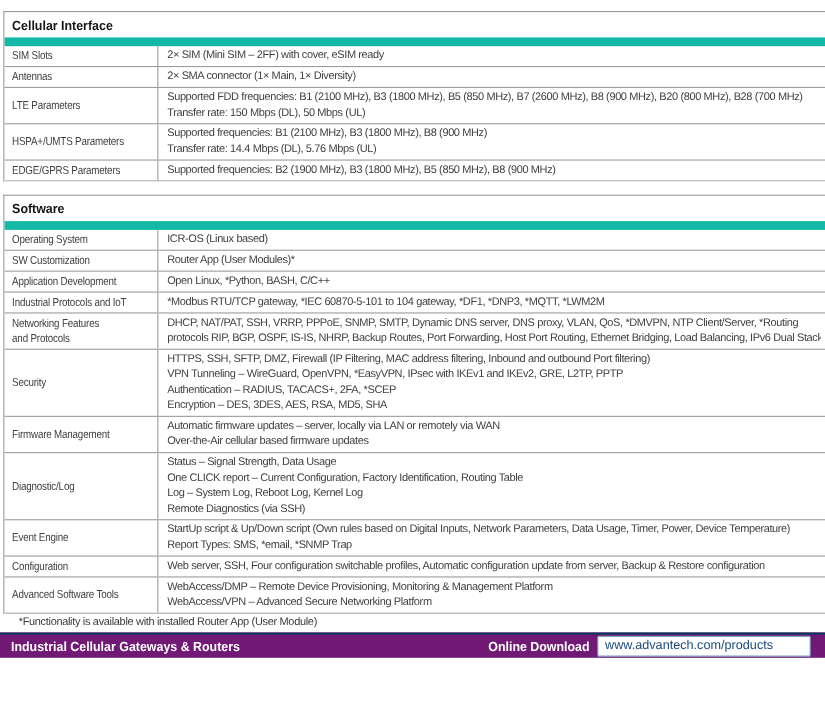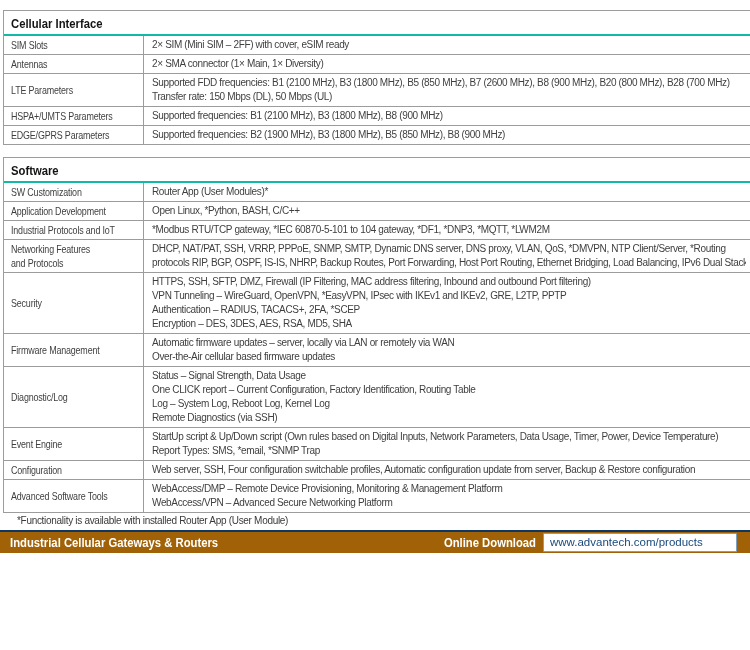--- a/index.html
+++ b/index.html
@@ -6,21 +6,21 @@
   body{
     width:750px;height:650px;background:#ffffff;overflow:hidden;position:relative;
     font-family:"Liberation Sans",sans-serif;color:#3f3f3f;
   }
   .doc{position:absolute;top:10px;left:0;width:750px;}
   .spec-table{
     margin-left:3px;border-top:1px solid #9c9c9c;border-left:1px solid #9c9c9c;
     overflow:hidden;
   }
   .thead{
-    border-bottom:2px solid #14b8a6;padding:3px 0 2px 7px;
+    border-bottom:8px solid #14b8a6;padding:3px 0 2px 7px;
   }
   .thead .ttl{
     display:inline-block;font-weight:bold;font-size:12px;line-height:15px;color:#141414;
     white-space:nowrap;transform:scaleX(0.94);transform-origin:0 50%;
   }
   .row{display:flex;align-items:stretch;border-bottom:1px solid #9c9c9c;}
   .lbl{
     flex:0 0 132px;width:132px;border-right:1px solid #9c9c9c;
     padding:2px 0 2px 7px;display:flex;flex-direction:column;justify-content:center;
     overflow:visible;
@@ -36,21 +36,21 @@
     overflow:visible;font-size:10.5px;letter-spacing:-0.2px;
     transform:scaleX(0.85);transform-origin:0 50%;
   }
   .gap{height:12px;}
   .footnote{
     margin:2px 16px 3px 1px;font-size:10px;line-height:12px;letter-spacing:-0.3px;color:#3a3a3a;
     white-space:nowrap;
     padding-left:16px;
   }
   .footer-bar{
-    margin-top:2px;height:21px;background:#a16207;border-top:2px solid #10375f;
+    margin-top:2px;height:21px;background:#701a75;border-top:2px solid #10375f;
     display:flex;align-items:center;
   }
   .footer-title{
     margin-left:10px;color:#ffffff;font-weight:bold;font-size:12px;white-space:nowrap;
     transform:scaleX(0.94);transform-origin:0 50%;flex:0 0 auto;
   }
   .footer-spacer{flex:1 1 auto;}
   .dl-label{
     color:#ffffff;font-weight:bold;font-size:12px;white-space:nowrap;margin-right:7px;
     transform:scaleX(0.94);transform-origin:100% 50%;
@@ -98,40 +98,49 @@
         <div class="ln">Transfer rate: 150 Mbps (DL), 50 Mbps (UL)</div>
       </div>
     </div>
 
     <div class="row">
       <div class="lbl">
         <div class="ln">HSPA+/UMTS Parameters</div>
       </div>
       <div class="val">
         <div class="ln">Supported frequencies: B1 (2100 MHz), B3 (1800 MHz), B8 (900 MHz)</div>
+        <div class="ln">Transfer rate: 14.4 Mbps (DL), 5.76 Mbps (UL)</div>
       </div>
     </div>
 
     <div class="row">
       <div class="lbl">
         <div class="ln">EDGE/GPRS Parameters</div>
       </div>
       <div class="val">
         <div class="ln">Supported frequencies: B2 (1900 MHz), B3 (1800 MHz), B5 (850 MHz), B8 (900 MHz)</div>
       </div>
     </div>
   </section>
 
   <div class="gap"></div>
 
   <section class="spec-table">
     <div class="thead">
       <span class="ttl">Software</span>
     </div>
 
+    <div class="row">
+      <div class="lbl">
+        <div class="ln">Operating System</div>
+      </div>
+      <div class="val">
+        <div class="ln">ICR-OS (Linux based)</div>
+      </div>
+    </div>
 
     <div class="row">
       <div class="lbl">
         <div class="ln">SW Customization</div>
       </div>
       <div class="val">
         <div class="ln">Router App (User Modules)*</div>
       </div>
     </div>
 

